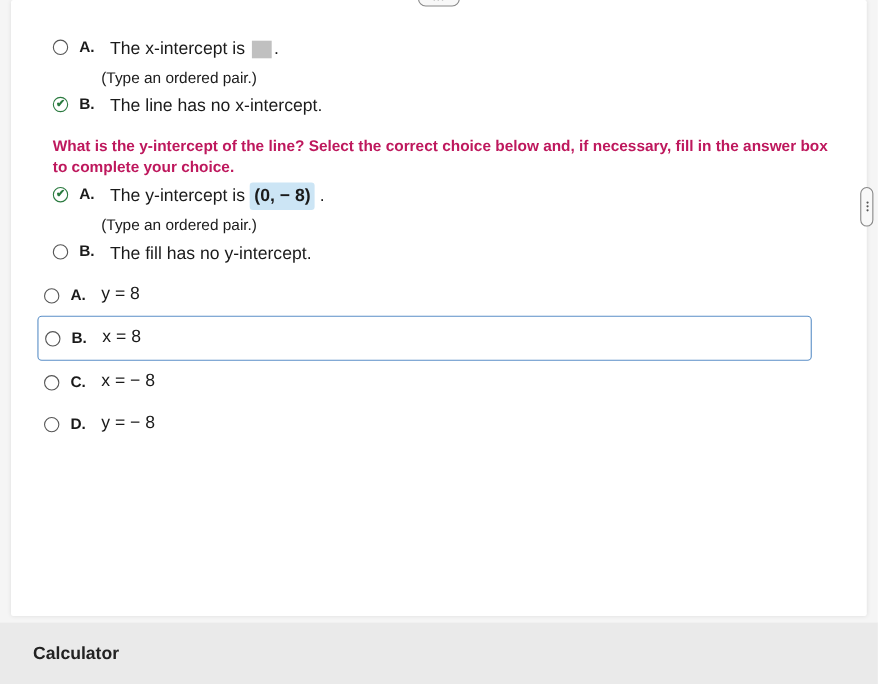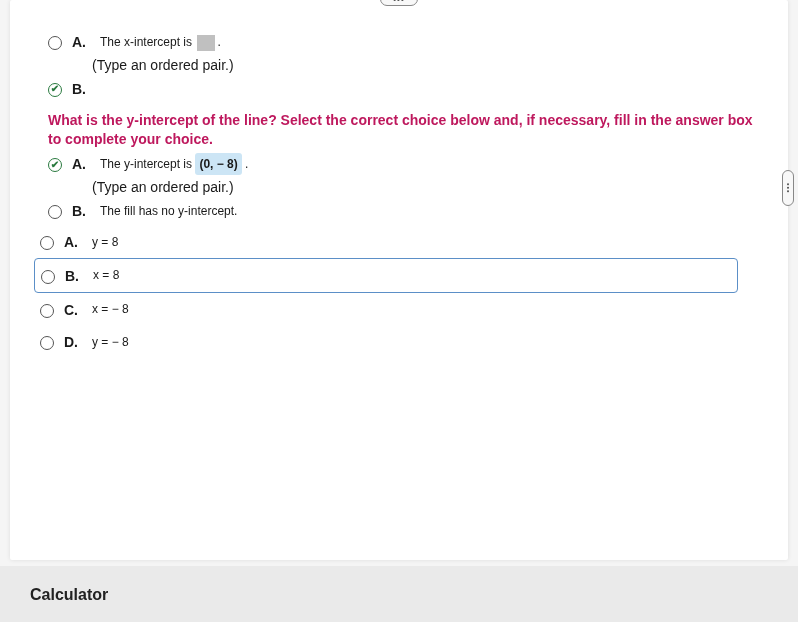--- a/index.html
+++ b/index.html
@@ -84,21 +84,21 @@
       position: relative;
       top: -1px;
     }
     .choice-label {
       font-size: 14px;
       color: #1a1a1a;
       font-weight: bold;
       min-width: 18px;
     }
     .choice-text {
-      font-size: 12px;
+      font-size: 16px;
       color: #1a1a1a;
       line-height: 1.4;
     }
     .hint {
       font-size: 14px;
       color: #1a1a1a;
       margin-left: 62px;
       margin-bottom: 8px;
     }
     .blank-box {
@@ -174,20 +174,21 @@
       <span class="choice-text">
         <span>The x-intercept is</span>
         <span class="blank-box"></span><span>.</span>
       </span>
     </div>
     <div class="hint">(Type an ordered pair.)</div>
 
     <div class="choice-row">
       <span class="radio checked"></span>
       <span class="choice-label">B.</span>
+      <span class="choice-text">The line has no x-intercept.</span>
     </div>
 
     <div class="question">What is the y-intercept of the line? Select the correct choice below and, if necessary, fill in the answer box to complete your choice.</div>
 
     <div class="choice-row">
       <span class="radio checked"></span>
       <span class="choice-label">A.</span>
       <span class="choice-text">
         <span>The y-intercept is</span>
         <span class="answer-highlight">(0, − 8)</span>

